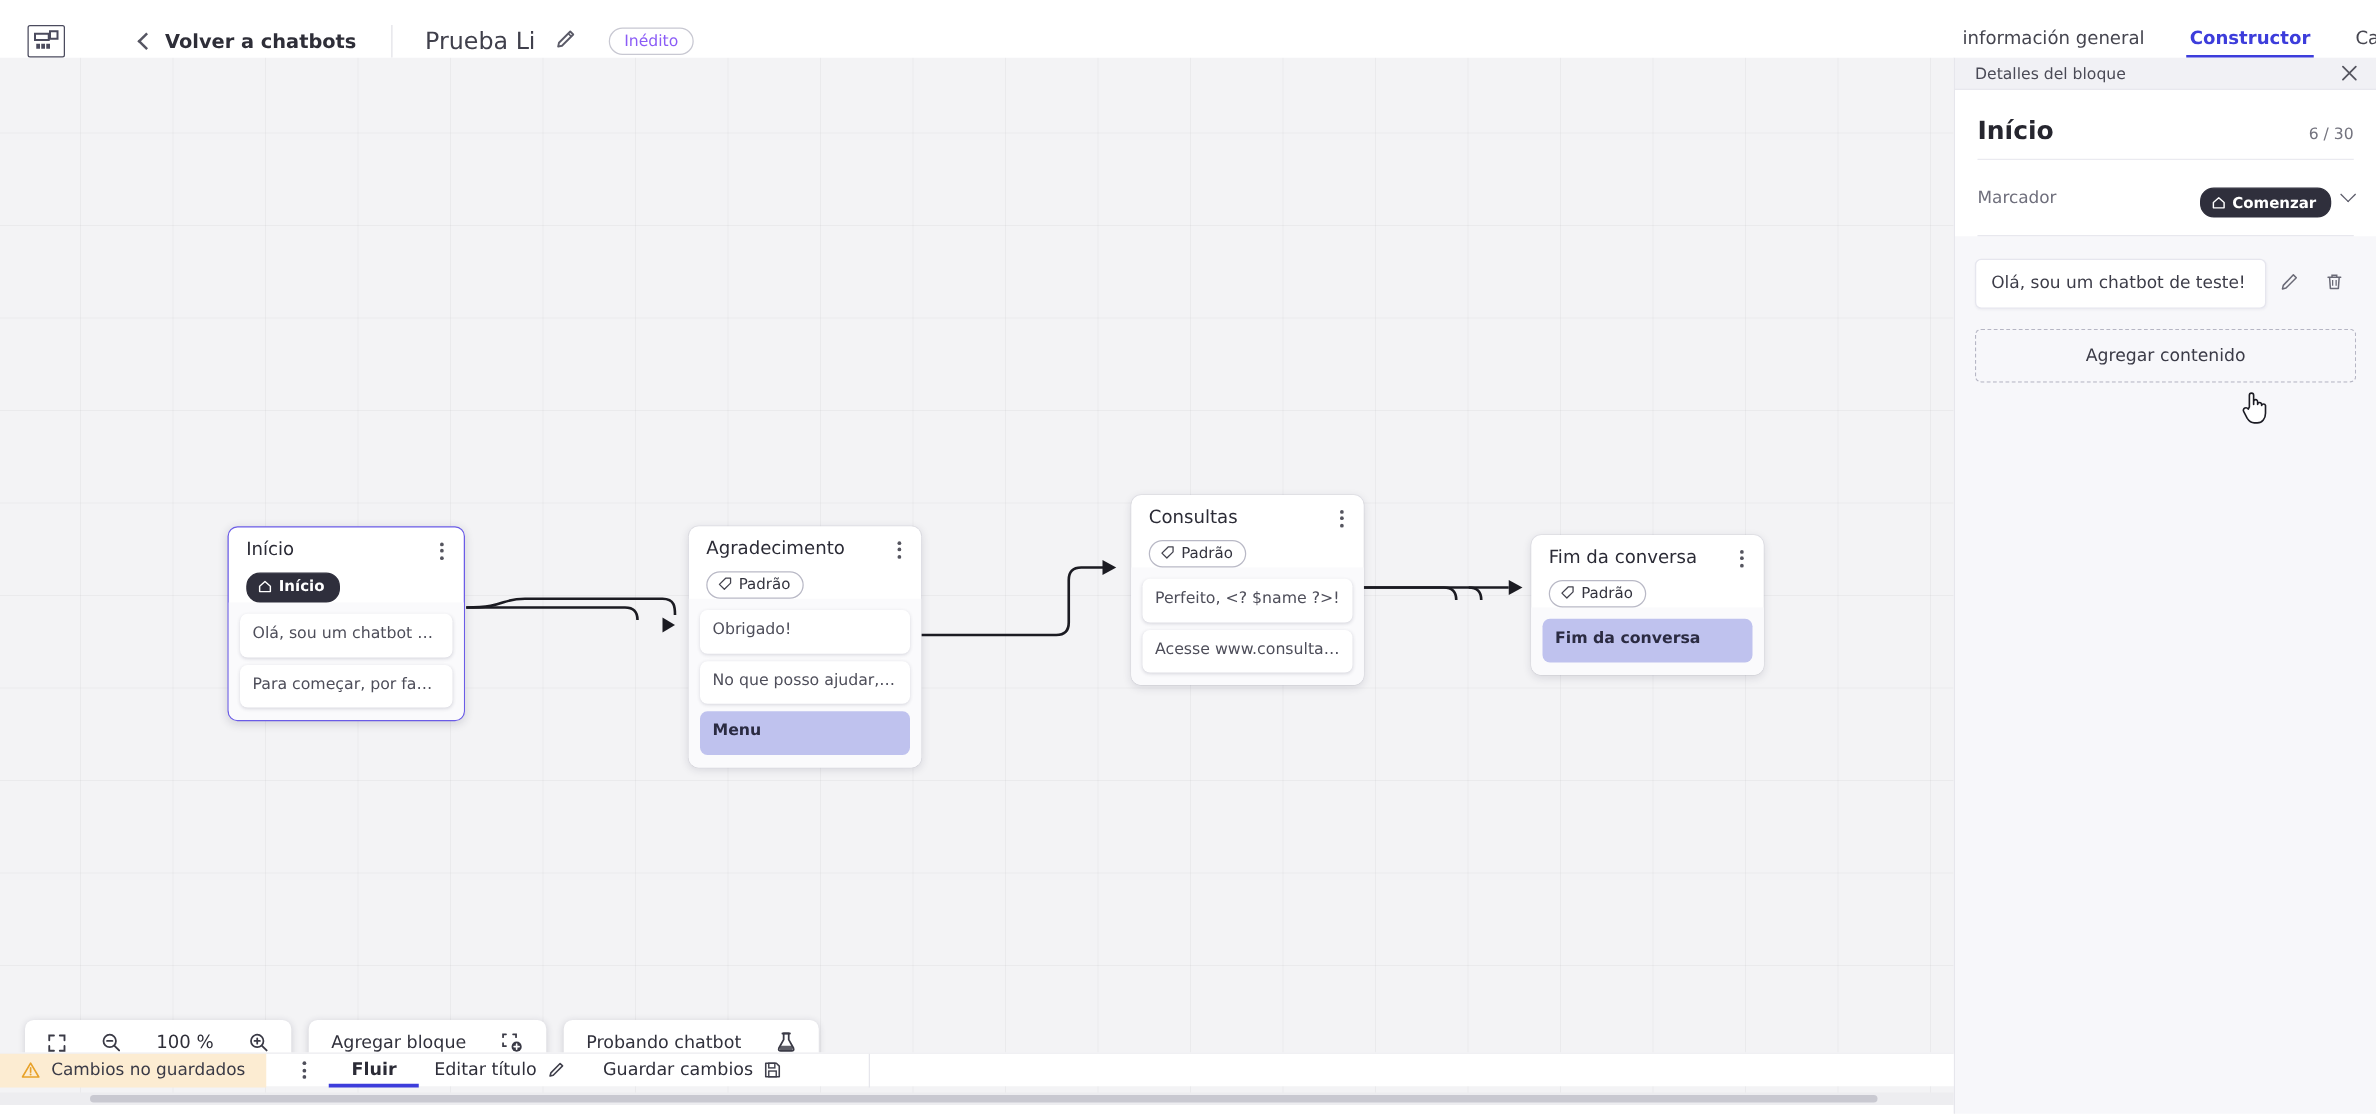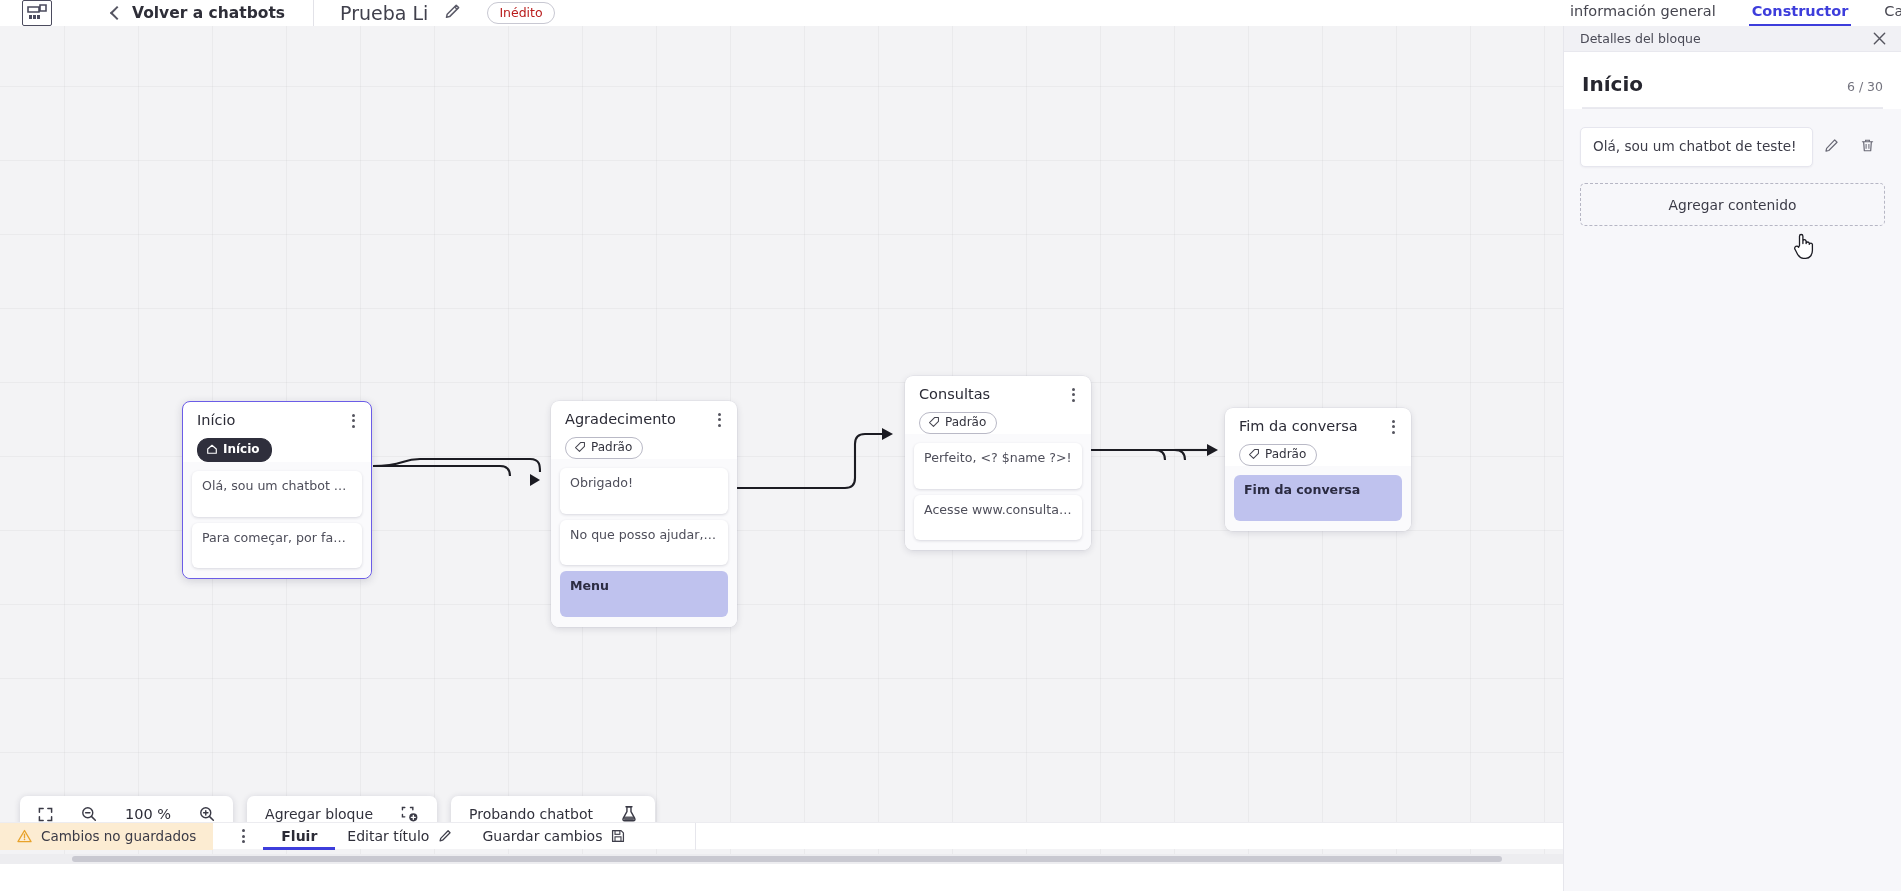--- a/index.html
+++ b/index.html
@@ -2,21 +2,21 @@
 <html><head>
 <meta charset="utf-8">
 <style>
   * { box-sizing: border-box; margin: 0; padding: 0; }
   html, body {
     width: 1901px; height: 891px;
     font-family: "DejaVu Sans", "Liberation Sans", sans-serif;
     background: #ffffff;
     overflow: hidden;
   }
-  .app { position: relative; width: 1901px; height: 849px; }
+  .app { position: relative; width: 1901px; height: 849px; margin-top: 20px; }
 
   
   .topbar {
     position: absolute; top: 0; left: 0; width: 1563px; height: 26px;
     background: #ffffff; display: flex; align-items: center;
     padding-left: 22px; gap: 0px; z-index: 30;
   }
   .logo-box {
     width: 30px; height: 26px; border: 1.6px solid #4b4b5e;
     border-radius: 2px; display: flex; align-items: center; justify-content: center;
@@ -36,21 +36,21 @@
   .divider-v {
     width: 1px; height: 26px; background: #e2e2e8; margin-left: 28px; flex: none;
   }
   .bot-title {
     margin-left: 26px; font-size: 19px; color: #40404c; font-weight: 400;
     white-space: nowrap;
   }
   .pencil-ic { margin-left: 16px; flex: none; cursor: pointer; }
   .pill-unpub {
     margin-left: 26px; border: 1px solid #c8c8d2; border-radius: 11px;
-    padding: 2px 11px 3px; font-size: 12.5px; color: #b91c1c; background: #fff;
+    padding: 2px 11px 3px; font-size: 12.5px; color: #8b5cf6; background: #fff;
     white-space: nowrap;
   }
 
   
   .right-tabs {
     position: absolute; top: 0; left: 1563px; width: 338px; height: 26px;
     display: flex; align-items: flex-end; gap: 12px; background: #fff; z-index: 31;
   }
   .rtab {
     font-size: 14.5px; color: #45454f; padding: 0 0 7px 0; cursor: pointer;
@@ -96,21 +96,21 @@
     display: inline-flex; align-items: center; gap: 5px; margin: 9px 0 0 0;
     border: 1px solid #b9b9c6; border-radius: 11px; padding: 2.5px 10px 3.5px 8px;
     font-size: 12px; color: #33333e; background: #fff; white-space: nowrap;
   }
   .tag.dark {
     background: #2f2f3c; border-color: #2f2f3c; color: #ffffff; font-weight: 600;
     padding: 3.5px 11px 4.5px 8px;
   }
   .node-body { padding: 9px 9px 10px; display: flex; flex-direction: column; gap: 6px; }
   .msg {
-    background: #ffffff; border-radius: 6px; padding: 7px 10px 23px;
+    background: #ffffff; border-radius: 6px; padding: 7px 10px 12px;
     font-size: 12.6px; color: #4e4e5a; line-height: 1.25;
     box-shadow: 0 1px 3px rgba(40,40,70,0.16);
     white-space: nowrap; overflow: hidden; text-overflow: ellipsis;
   }
   .msg.accent {
     background: #bfc2ee; color: #2b2b42; font-weight: 600; box-shadow: none;
   }
   .node-body.tinted { background: #fafafc; border-radius: 0 0 8px 8px; }
 
   
@@ -477,20 +477,32 @@
       </span>
     </div>
 
     <div class="panel-inner">
       <div class="panel-title-row">
         <span class="panel-title">Início</span>
         <span class="counter">6 / 30</span>
       </div>
       <div class="hr"></div>
 
+      <div class="marker-row">
+        <span class="marker-label">Marcador</span>
+        <span class="marker-right">
+          <span class="tag dark">
+            <svg width="12" height="12" viewBox="0 0 14 14">
+              <path d="M2 7 L7 2.6 L12 7 V12 H2 Z" fill="none" stroke="#ffffff" stroke-width="1.35" stroke-linejoin="round"></path>
+            </svg>
+            <span>Comenzar</span>
+          </span>
+          <span class="chev-down"></span>
+        </span>
+      </div>
 
       <div class="ptabs-underline"></div>
     </div>
 
     <div class="panel-body">
 
       <div class="content-row">
         <div class="content-box">Olá, sou um chatbot de teste!</div>
         <div class="row-icons">
           <span class="icn">

